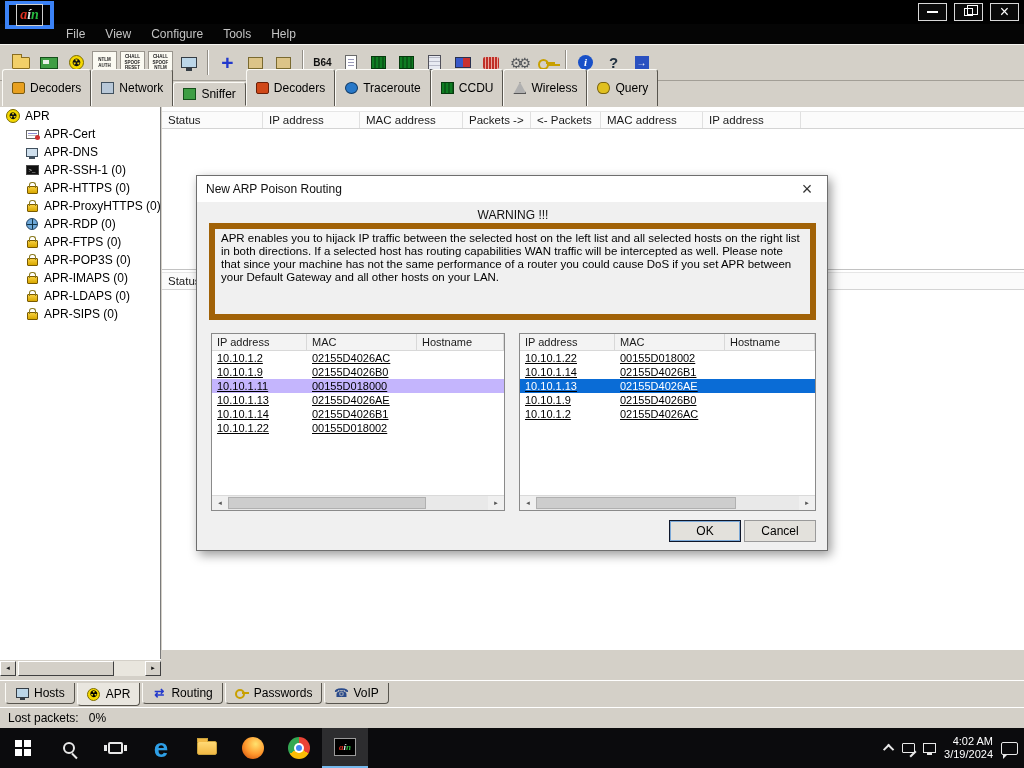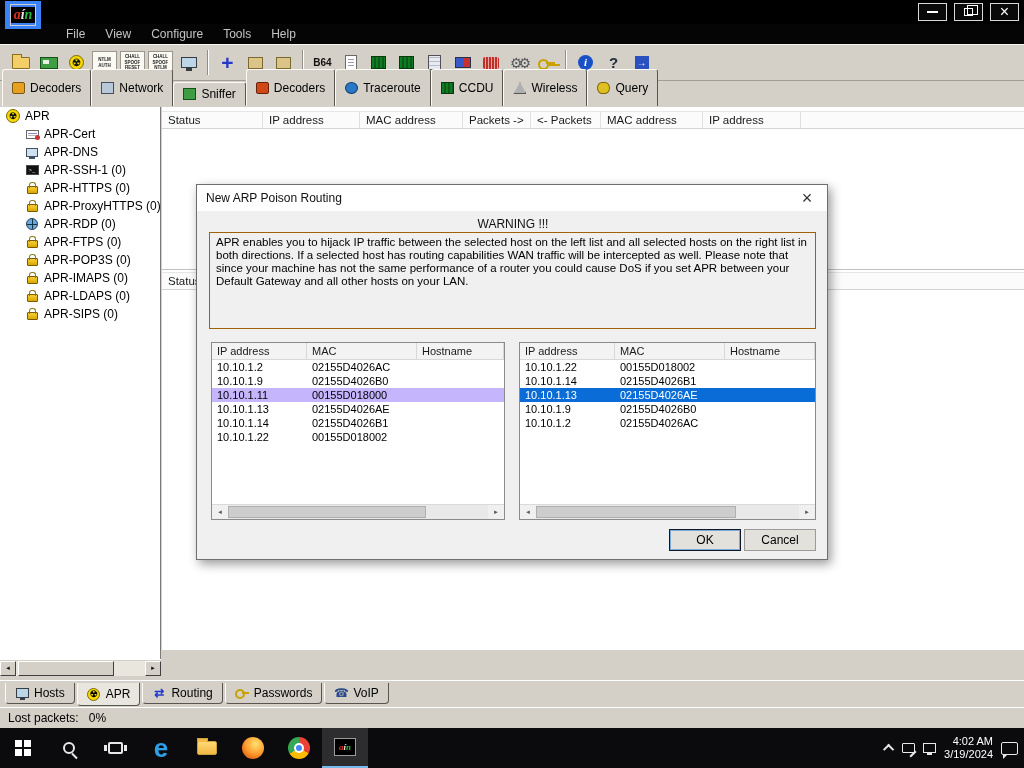--- a/index.html
+++ b/index.html
@@ -2,22 +2,22 @@
 <html><head>
 <meta charset="utf-8">
 <style>
   * { margin:0; padding:0; box-sizing:border-box; }
   html,body { width:1024px; height:768px; overflow:hidden; }
   body { font-family:"Liberation Sans", sans-serif; font-size:12px; color:#000; }
   .screen { position:relative; width:1024px; height:768px; background:#d4d0c8; overflow:hidden; }
 
   
   .titlebar { position:absolute; left:0; top:0; width:1024px; height:24px; background:#000; }
-  .app-logo { position:absolute; left:5px; top:1px; width:36px; height:28px; background:#000;
-              border:6px solid #3b82f6; display:flex; align-items:center; justify-content:center; z-index:30; }
+  .app-logo { position:absolute; left:5px; top:1px; width:49px; height:28px; background:#000;
+              border:4px solid #3b82f6; display:flex; align-items:center; justify-content:center; z-index:30; }
   .app-logo .inner { border:1px solid #cfcfcf; padding:0 3px; font-family:"Liberation Serif", serif;
                      font-style:italic; font-weight:bold; font-size:14px; line-height:20px; }
   .la { color:#e03020; } .li { color:#e8e8e8; } .ln { color:#28b840; }
   .win-controls { position:absolute; right:5px; top:3px; display:flex; gap:7px; }
   .win-btn { width:29px; height:18px; border:1px solid #d8d8d8; display:flex; align-items:center;
              justify-content:center; color:#fff; background:#0a0a0a; cursor:pointer; }
   .g-min { width:11px; height:0; border-bottom:2px solid #fff; }
   .g-max { position:relative; width:9px; height:8px; border:1px solid #fff; background:transparent; }
   .g-max::before { content:""; position:absolute; left:2px; top:-4px; width:9px; height:8px; border:1px solid #fff; }
   .g-close::before { content:"\00D7"; font-size:16px; line-height:14px; }
@@ -135,37 +135,37 @@
             white-space:nowrap; overflow:hidden; cursor:pointer; }
   .lv-fill { flex:1; }
   .split-line { position:absolute; left:0; top:162px; width:862px; height:1px; background:#c2c2c2; }
 
   .config-tab { position:absolute; left:163px; top:543px; height:24px; display:inline-flex; align-items:center;
                 gap:6px; padding:0 26px 0 10px; background:#d4d0c8; border:1px solid #404040; border-top:none;
                 clip-path:polygon(0 0,100% 0,calc(100% - 14px) 100%,0 100%); cursor:pointer; }
   .config-tab .ico-rad { width:14px; height:14px; font-size:9px; line-height:12px; }
 
   
-  .dialog { position:absolute; left:196px; top:184px; width:632px; height:376px; background:#f0f0f0;
+  .dialog { position:absolute; left:196px; top:175px; width:632px; height:376px; background:#f0f0f0;
             border:1px solid #6e6e6e; box-shadow:3px 4px 10px rgba(0,0,0,.4); z-index:50; }
   .dlg-title { position:absolute; left:0; top:0; width:100%; height:26px; background:#fff; display:flex;
                align-items:center; padding-left:9px; font-size:12px; color:#111; }
   .dlg-close { position:absolute; right:0; top:0; width:40px; height:26px; display:flex; align-items:center;
                justify-content:center; color:#333; font-size:15px; cursor:pointer; }
   .dlg-close::before { content:"\00D7"; font-size:18px; line-height:18px; }
   .dlg-body { position:absolute; left:0; top:26px; width:632px; height:350px; }
   .warn-heading { position:absolute; left:0; top:6px; width:100%; text-align:center; font-size:12px; color:#111; }
-  .warn-box { position:absolute; left:12px; top:21px; width:607px; height:97px; border:1px solid #a16207;
+  .warn-box { position:absolute; left:12px; top:21px; width:607px; height:97px; border:6px solid #a16207;
               background:#f0f0f0; padding:3px 6px; font-size:11.5px; line-height:13px; color:#000; }
   .hlist { position:absolute; top:131px; height:178px; background:#fff; border:1px solid #8a8a8a; overflow:hidden; }
   .hlist.left { left:14px; width:294px; }
   .hlist.right { left:322px; width:297px; }
   .lhead { display:flex; height:17px; background:#f3f3f3; border-bottom:1px solid #d8d8d8; }
   .lhead .c { border-right:1px solid #d8d8d8; font-size:11px; padding:2px 0 0 5px; color:#1a1a1a; cursor:pointer; }
-  .lrow { display:flex; height:14px; cursor:pointer; }
+  .lrow { display:flex; height:14px; cursor:pointer;text-decoration:underline; }
   .lrow .c { font-size:11px; line-height:14px; padding-left:5px; white-space:nowrap; overflow:hidden; }
   .c.ip { width:95px; flex:none; } .c.mac { width:110px; flex:none; } .c.host { flex:1; }
   .lrow.focused { background:#c4b5fd; }
   .lrow.selected { background:#0a6cd6; }
   .lrow.selected .c { color:#fff; }
   .hs { position:absolute; left:0; right:0; bottom:0; height:15px; background:#f0f0f0; border-top:1px solid #dadada; display:flex; }
   .hs-btn { width:16px; height:14px; display:flex; align-items:center; justify-content:center; font-size:6px;
             color:#555; cursor:pointer; }
   .hs-track { flex:1; position:relative; background:#e9e9e9; }
   .hs-thumb { position:absolute; left:0; top:1px; height:12px; width:76%; background:#cdcdcd; border:1px solid #b0b0b0; cursor:pointer; }

